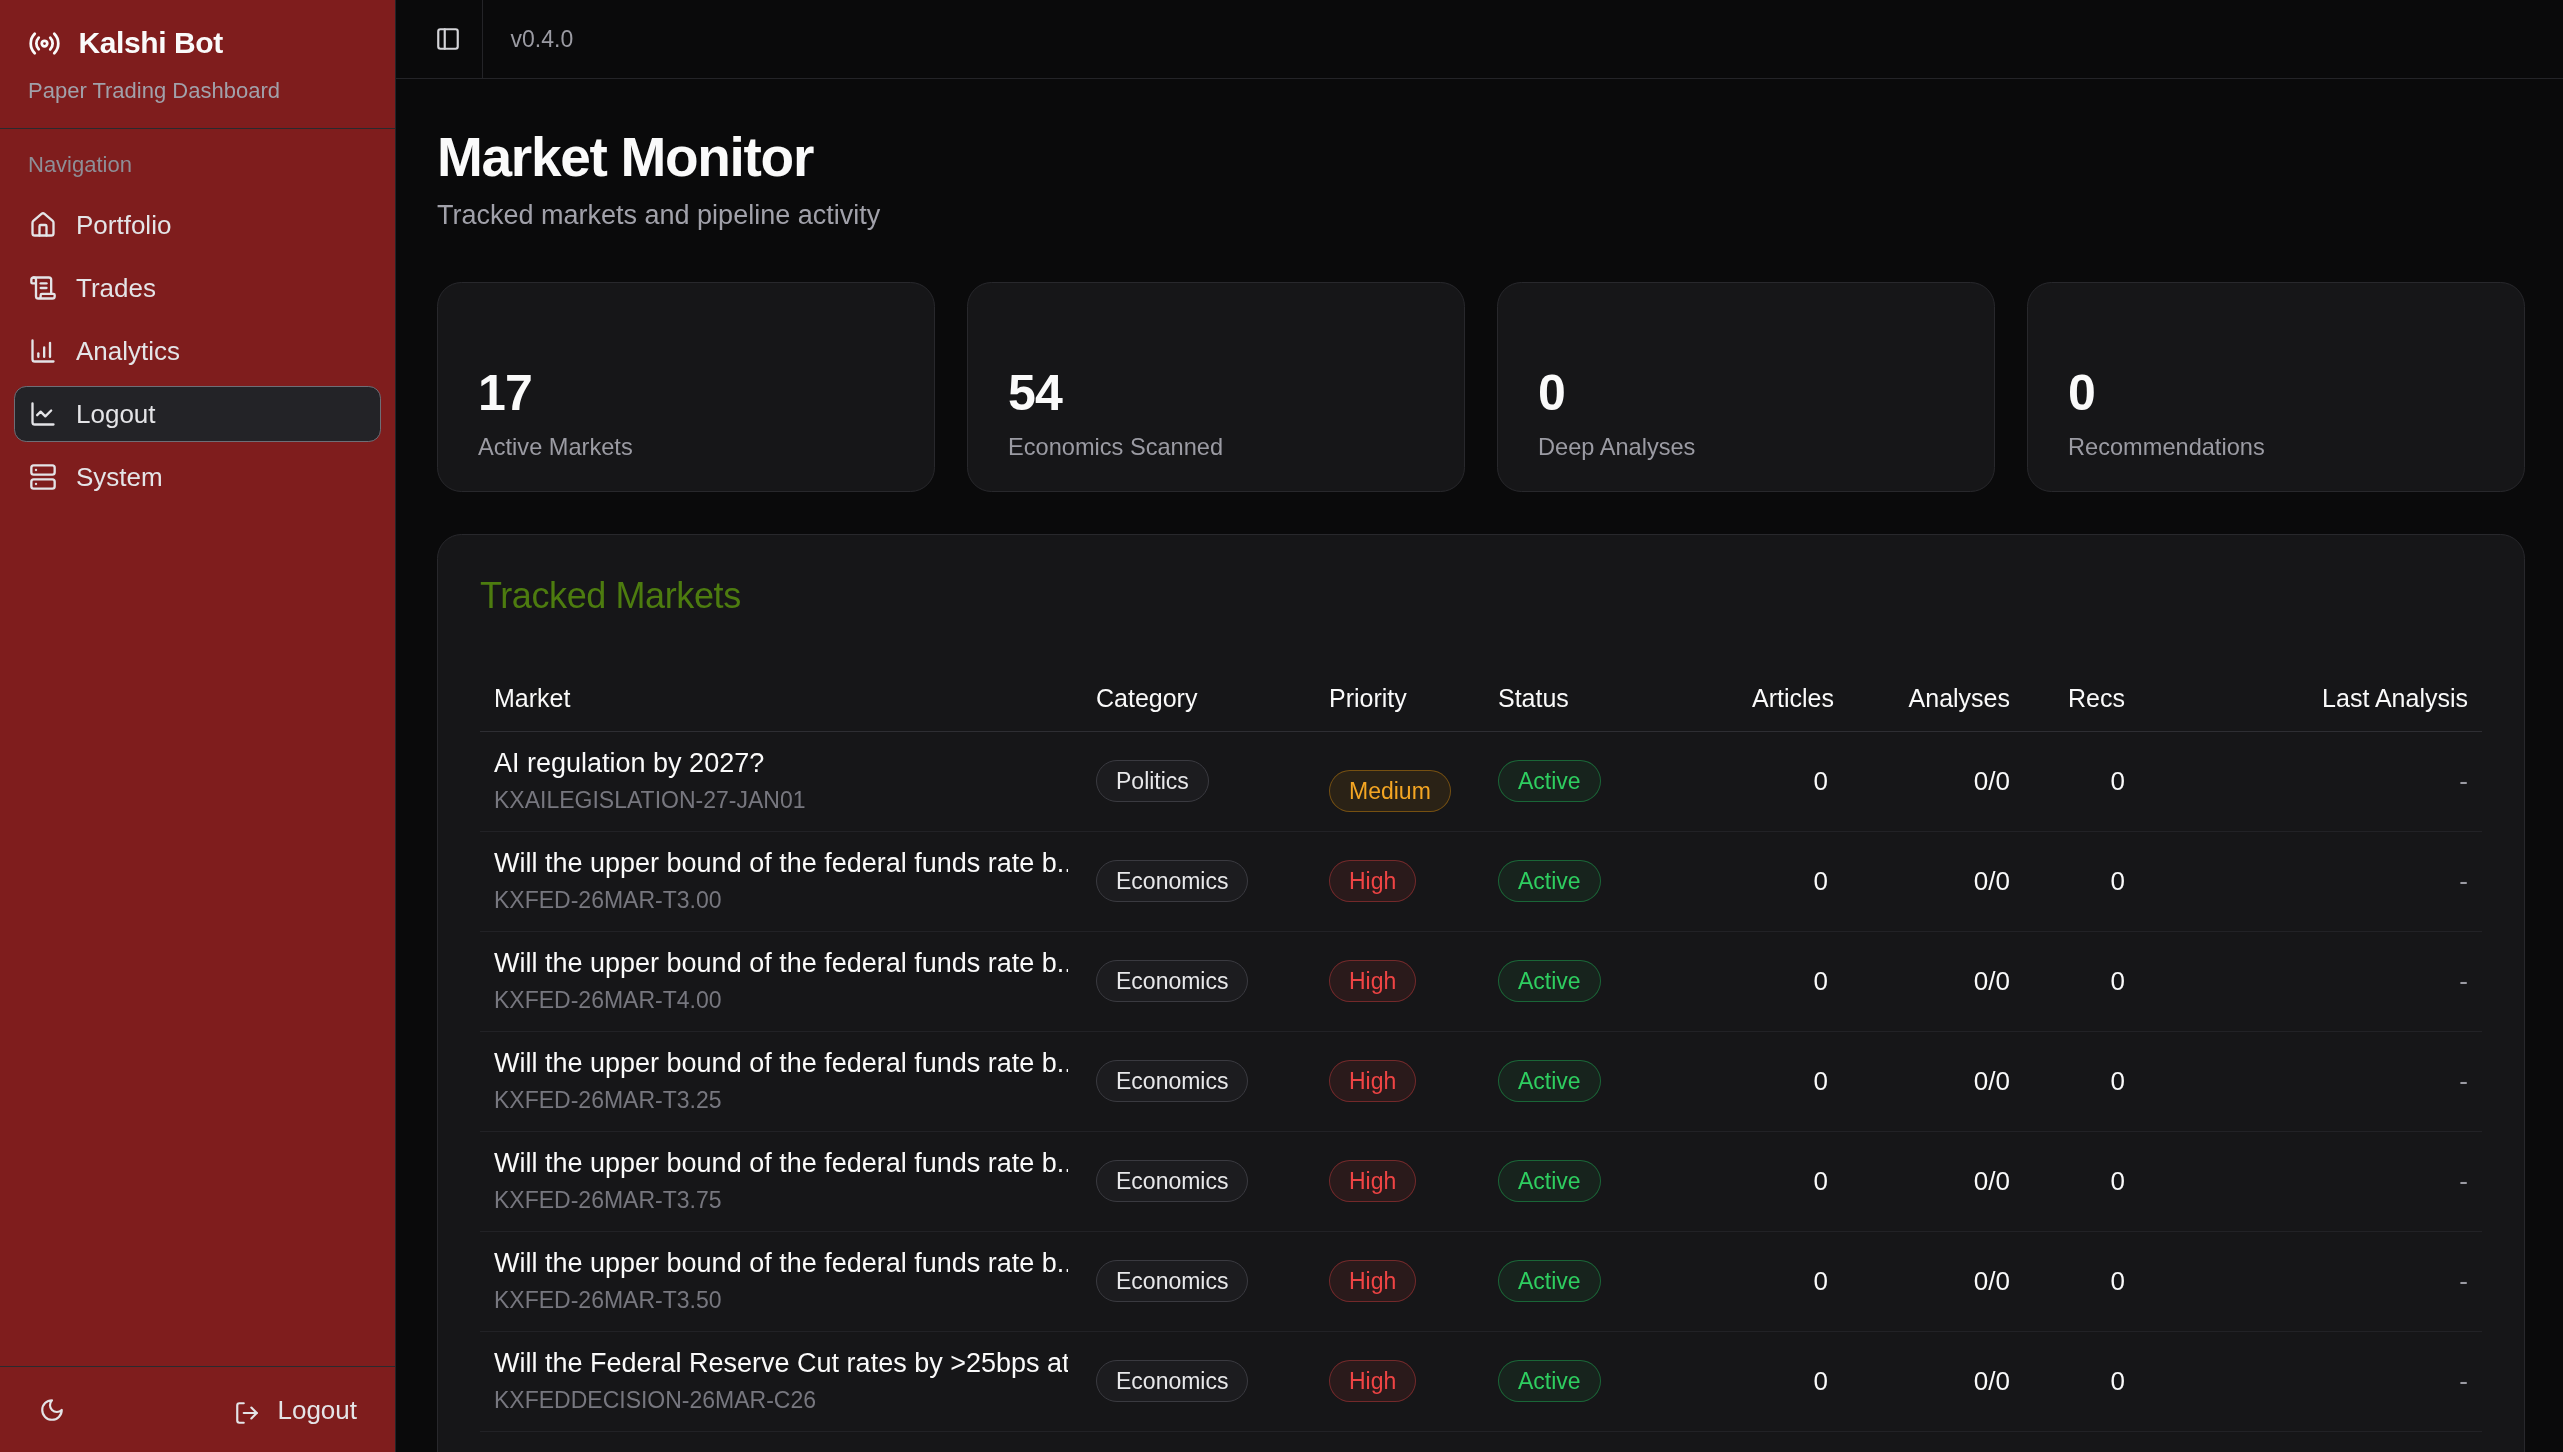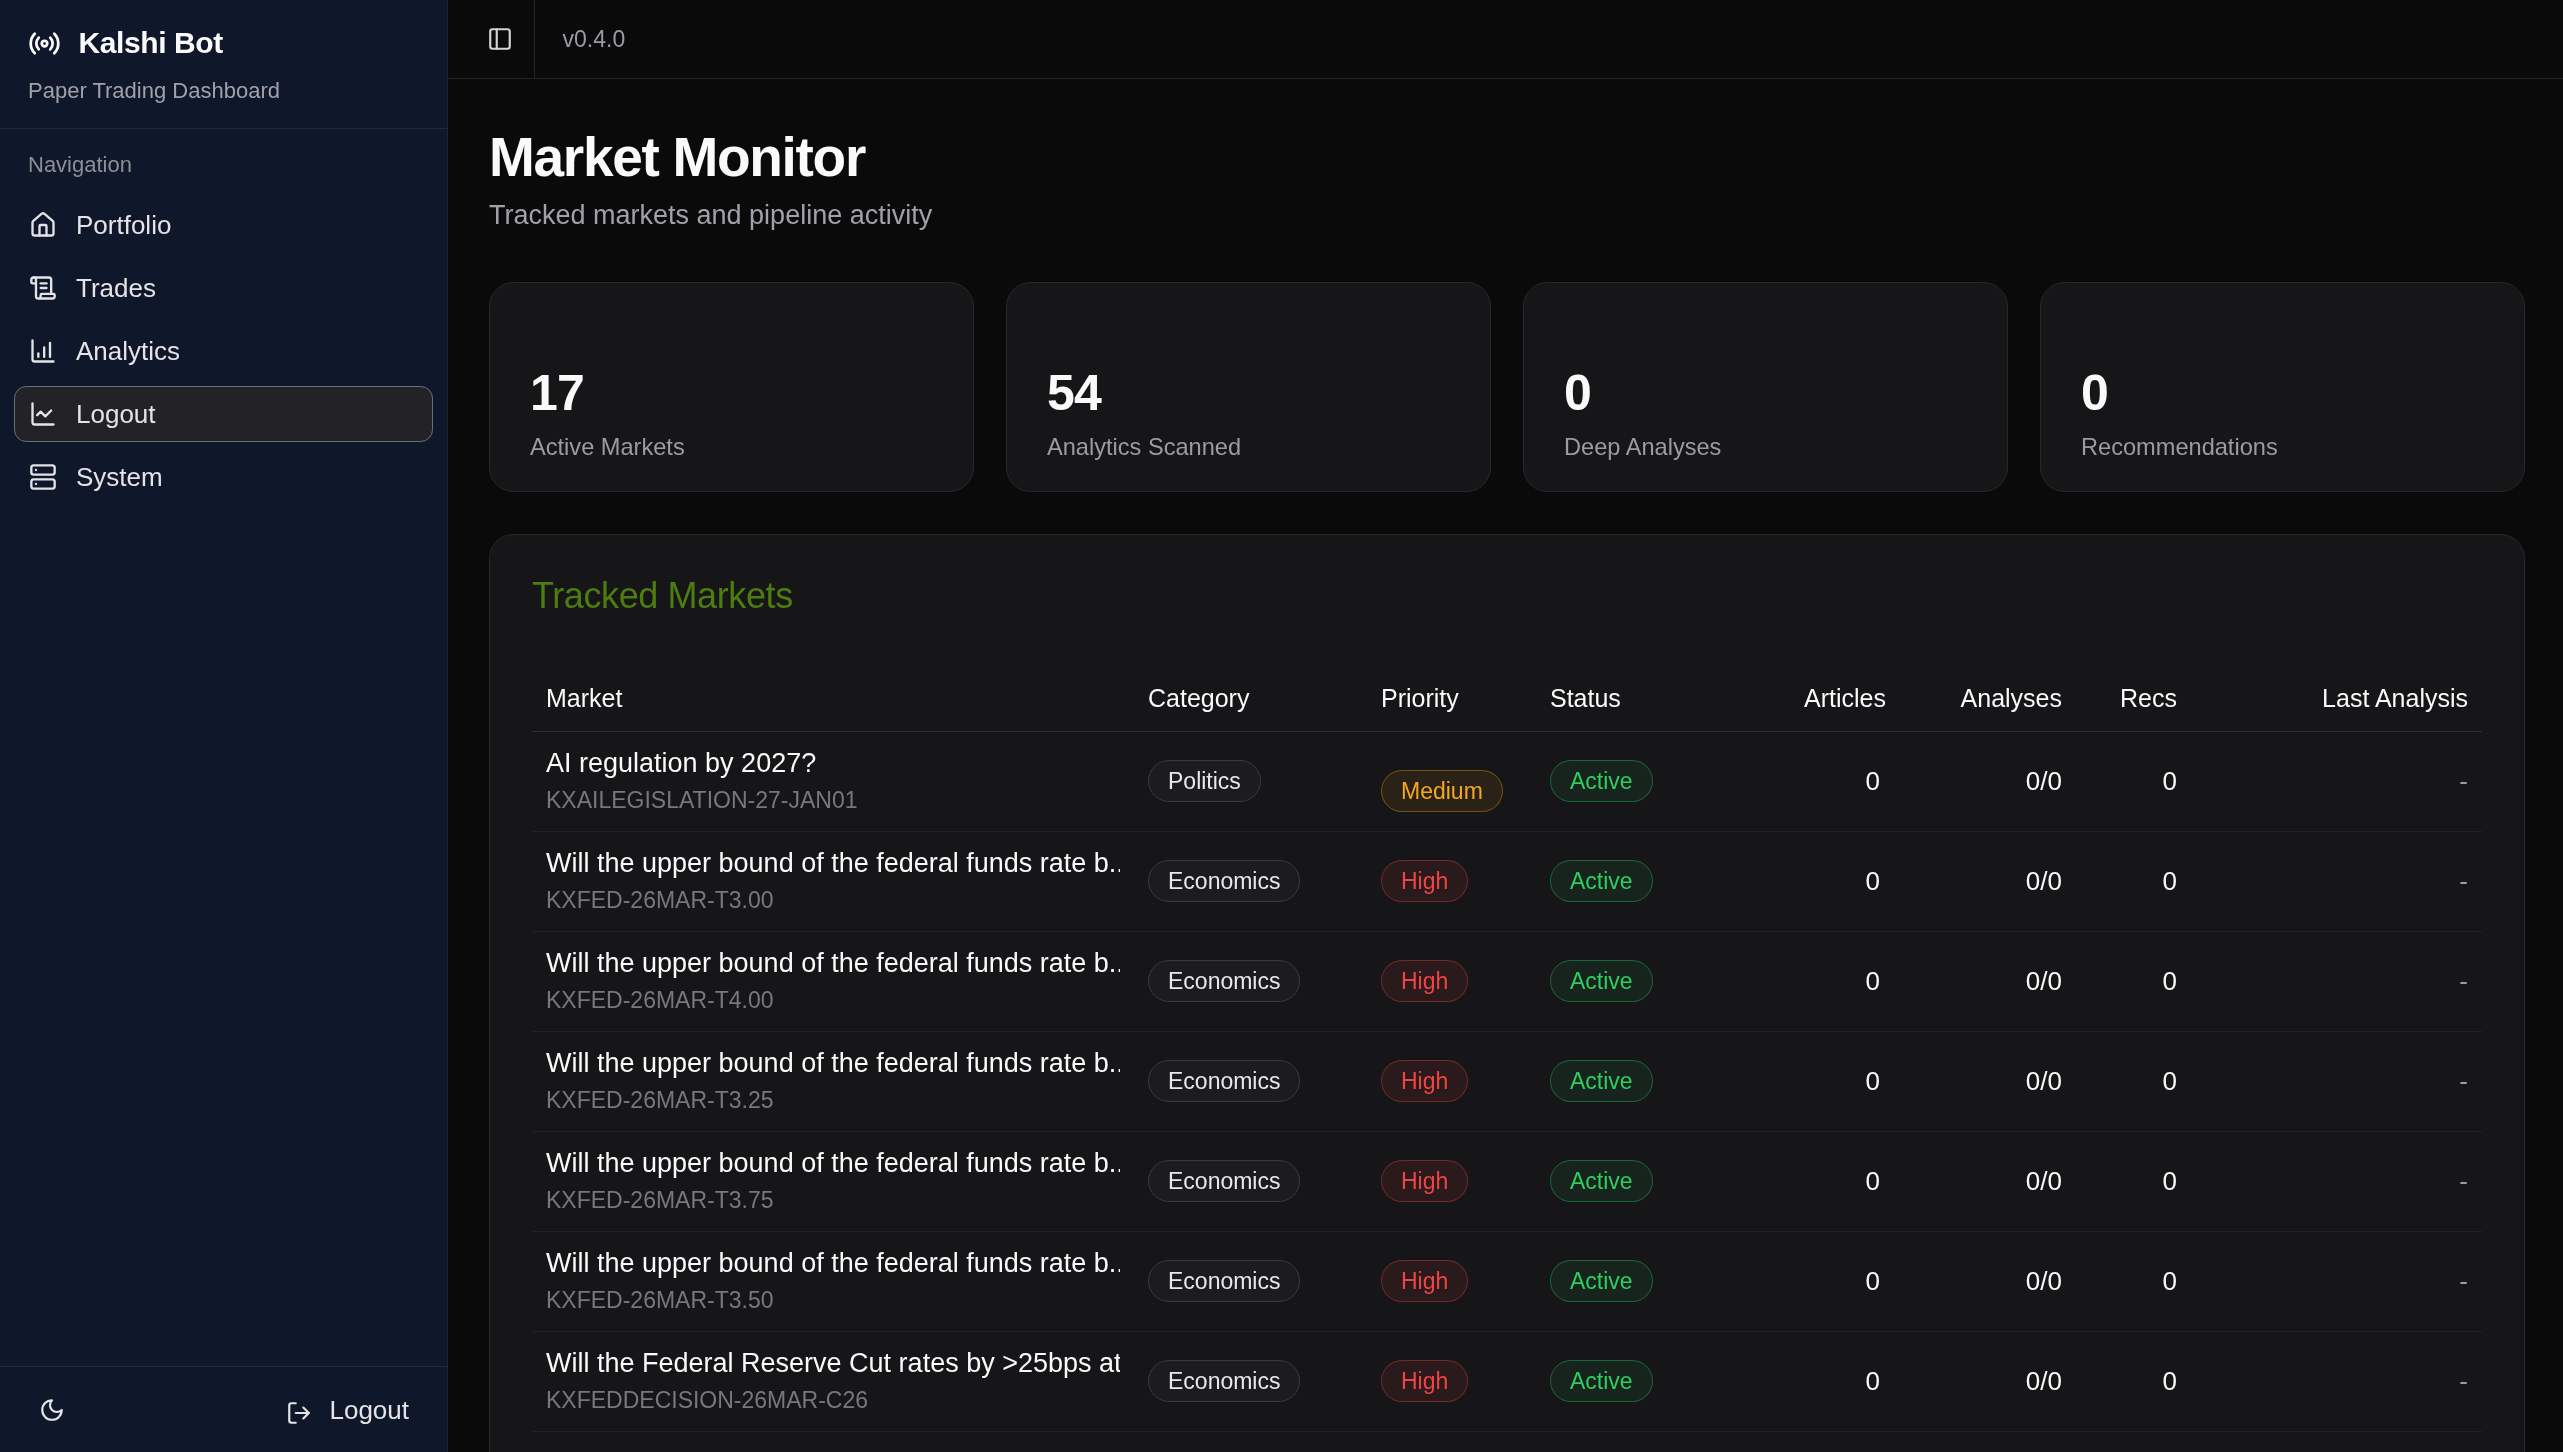--- a/index.html
+++ b/index.html
@@ -9,22 +9,22 @@
     color:#fafafa;
     font-family:"Liberation Sans", sans-serif;
     display:flex;
   }
   svg { display:block; }
   .icon { stroke:currentColor; fill:none; stroke-width:2; stroke-linecap:round; stroke-linejoin:round; }
 
   
   .sidebar {
     position:relative;
-    width:448px; height:100%;
-    background:#0f172a;
+    width:396px; height:100%;
+    background:#7f1d1d;
     border-right:0.9px solid #242428;
     flex-shrink:0;
   }
   .sidebar-header {
     padding:26px 28px 24.5px 28px;
     border-bottom:0.9px solid #2a2a2e;
   }
   .brand { display:flex; align-items:center; gap:17.5px; }
   .brand-icon { width:33px; height:33px; color:#fafafa; }
   .brand-title { font-size:30px; font-weight:700; letter-spacing:-0.4px; color:#fafafa; }
@@ -259,21 +259,21 @@
     <div class="page-subtitle">Tracked markets and pipeline activity</div>
 
     <div class="stats-row" id="stats-row">
   <div class="stat-card">
     <div class="stat-value">17</div>
     <div class="stat-label">Active Markets</div>
   </div>
 
   <div class="stat-card">
     <div class="stat-value">54</div>
-    <div class="stat-label">Analytics Scanned</div>
+    <div class="stat-label">Economics Scanned</div>
   </div>
 
   <div class="stat-card">
     <div class="stat-value">0</div>
     <div class="stat-label">Deep Analyses</div>
   </div>
 
   <div class="stat-card">
     <div class="stat-value">0</div>
     <div class="stat-label">Recommendations</div>

